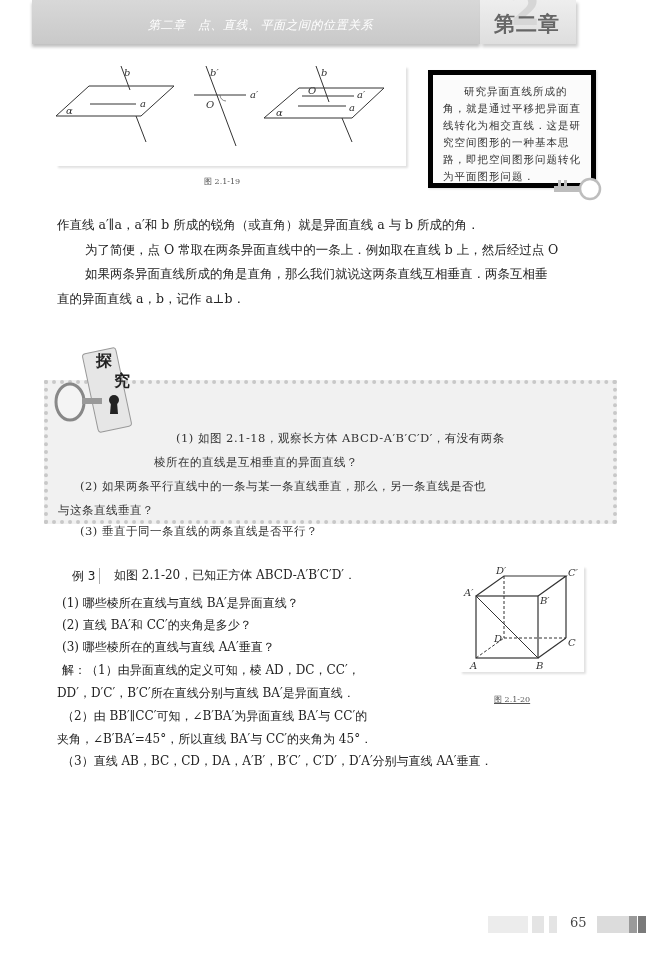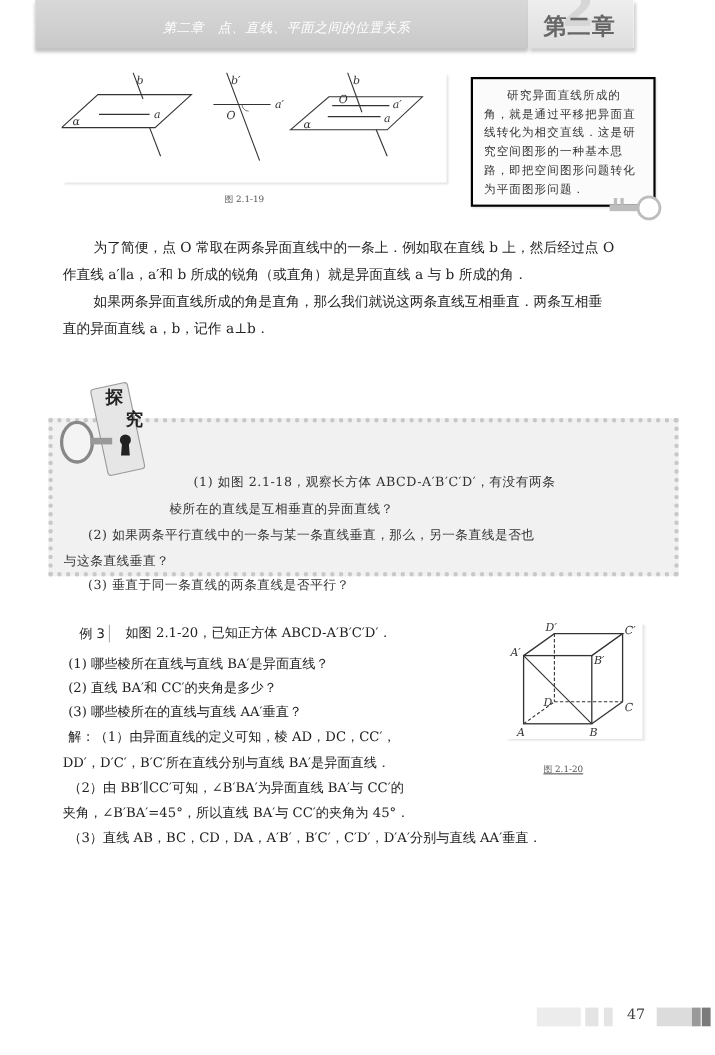--- a/index.html
+++ b/index.html
@@ -32,23 +32,23 @@
   }
 
   
   .fig19 { position: absolute; left: 56px; top: 66px; width: 350px; height: 100px;
     box-shadow: 2px 2px 2px rgba(0,0,0,0.12); background: #fff; }
   .caption { position: absolute; font-size: 8px; color: #555; font-family: "DejaVu Serif", serif; }
 
   
   .note-box {
     position: absolute; left: 428px; top: 70px; width: 168px; height: 118px;
-    border: 2px solid #000000; background: #fbfbfb; box-shadow: 1px 1px 2px rgba(0,0,0,0.15);
+    border: 5px solid #000000; background: #fbfbfb; box-shadow: 1px 1px 2px rgba(0,0,0,0.15);
     padding: 8px 8px 0 10px; font-size: 10.5px; line-height: 17px; letter-spacing: 1px; color: #333;
-    text-indent: 2em; font-family: Liberation Mono, monospace;
+    text-indent: 2em; font-family: Liberation Serif, serif;
   }
   .key-icon { position: absolute; left: 554px; top: 176px; }
 
   
   .para { position: absolute; left: 57px; width: 560px; font-size: 12.5px; line-height: 25px; color: #222; }
   .para .ind { display: inline-block; width: 28px; }
 
   
   .explore-box {
     position: absolute; left: 44px; top: 380px; width: 573px; height: 144px;
@@ -117,22 +117,22 @@
   <span>研究异面直线所成的角，就是通过平移把异面直线转化为相交直线．这是研究空间图形的一种基本思路，即把空间图形问题转化为平面图形问题．</span>
 </div>
 <svg class="key-icon" width="50" height="28" viewBox="0 0 50 28">
   <rect x="0" y="10" width="26" height="6" fill="#bdbdbd"></rect>
   <rect x="4" y="4" width="3" height="6" fill="#bdbdbd"></rect>
   <rect x="10" y="4" width="3" height="6" fill="#bdbdbd"></rect>
   <circle cx="36" cy="13" r="10" fill="#fff" stroke="#bdbdbd" stroke-width="2.5"></circle>
 </svg>
 
 <div class="para" style="top:212px;">
+  <div>作直线 a′∥a，a′和 b 所成的锐角（或直角）就是异面直线 a 与 b 所成的角．</div>
   <div><span class="ind"></span><span>为了简便，点 O 常取在两条异面直线中的一条上．例如取在直线 b 上，然后经过点 O</span></div>
-  <div>作直线 a′∥a，a′和 b 所成的锐角（或直角）就是异面直线 a 与 b 所成的角．</div>
 </div>
 <div class="para" style="top:261px;">
   <div><span class="ind"></span><span>如果两条异面直线所成的角是直角，那么我们就说这两条直线互相垂直．两条互相垂</span></div>
   <div>直的异面直线 a，b，记作 a⊥b．</div>
 </div>
 
 <div class="explore-box"></div>
 <svg class="explore-icon" width="90" height="90" viewBox="0 0 90 90" style="left:48px;top:344px;">
   <rect x="42" y="6" width="34" height="80" rx="3" fill="#e6e6e6" stroke="#999" stroke-width="1" transform="rotate(-12 59 46)"></rect>
   <ellipse cx="22" cy="58" rx="14" ry="18" fill="#f4f4f4" stroke="#888" stroke-width="3"></ellipse>
@@ -182,16 +182,16 @@
     <text x="108" y="80" fill="#333">C</text>
     <text x="10" y="103" fill="#333">A</text>
     <text x="76" y="103" fill="#333">B</text>
   </svg>
 </div>
 <span class="caption" style="left:494px;top:694px;text-decoration:underline;">图 2.1-20</span>
 
 <div class="foot-bar" style="left:488px;width:40px;background:#ececec;"></div>
 <div class="foot-bar" style="left:532px;width:12px;background:#e4e4e4;"></div>
 <div class="foot-bar" style="left:549px;width:8px;background:#e4e4e4;"></div>
-<span class="page-num">47</span>
+<span class="page-num">65</span>
 <div class="foot-bar" style="left:597px;width:32px;background:#dcdcdc;"></div>
 <div class="foot-bar" style="left:629px;width:8px;background:#9a9a9a;"></div>
 <div class="foot-bar" style="left:638px;width:8px;background:#7a7a7a;"></div>
 
 </body></html>

